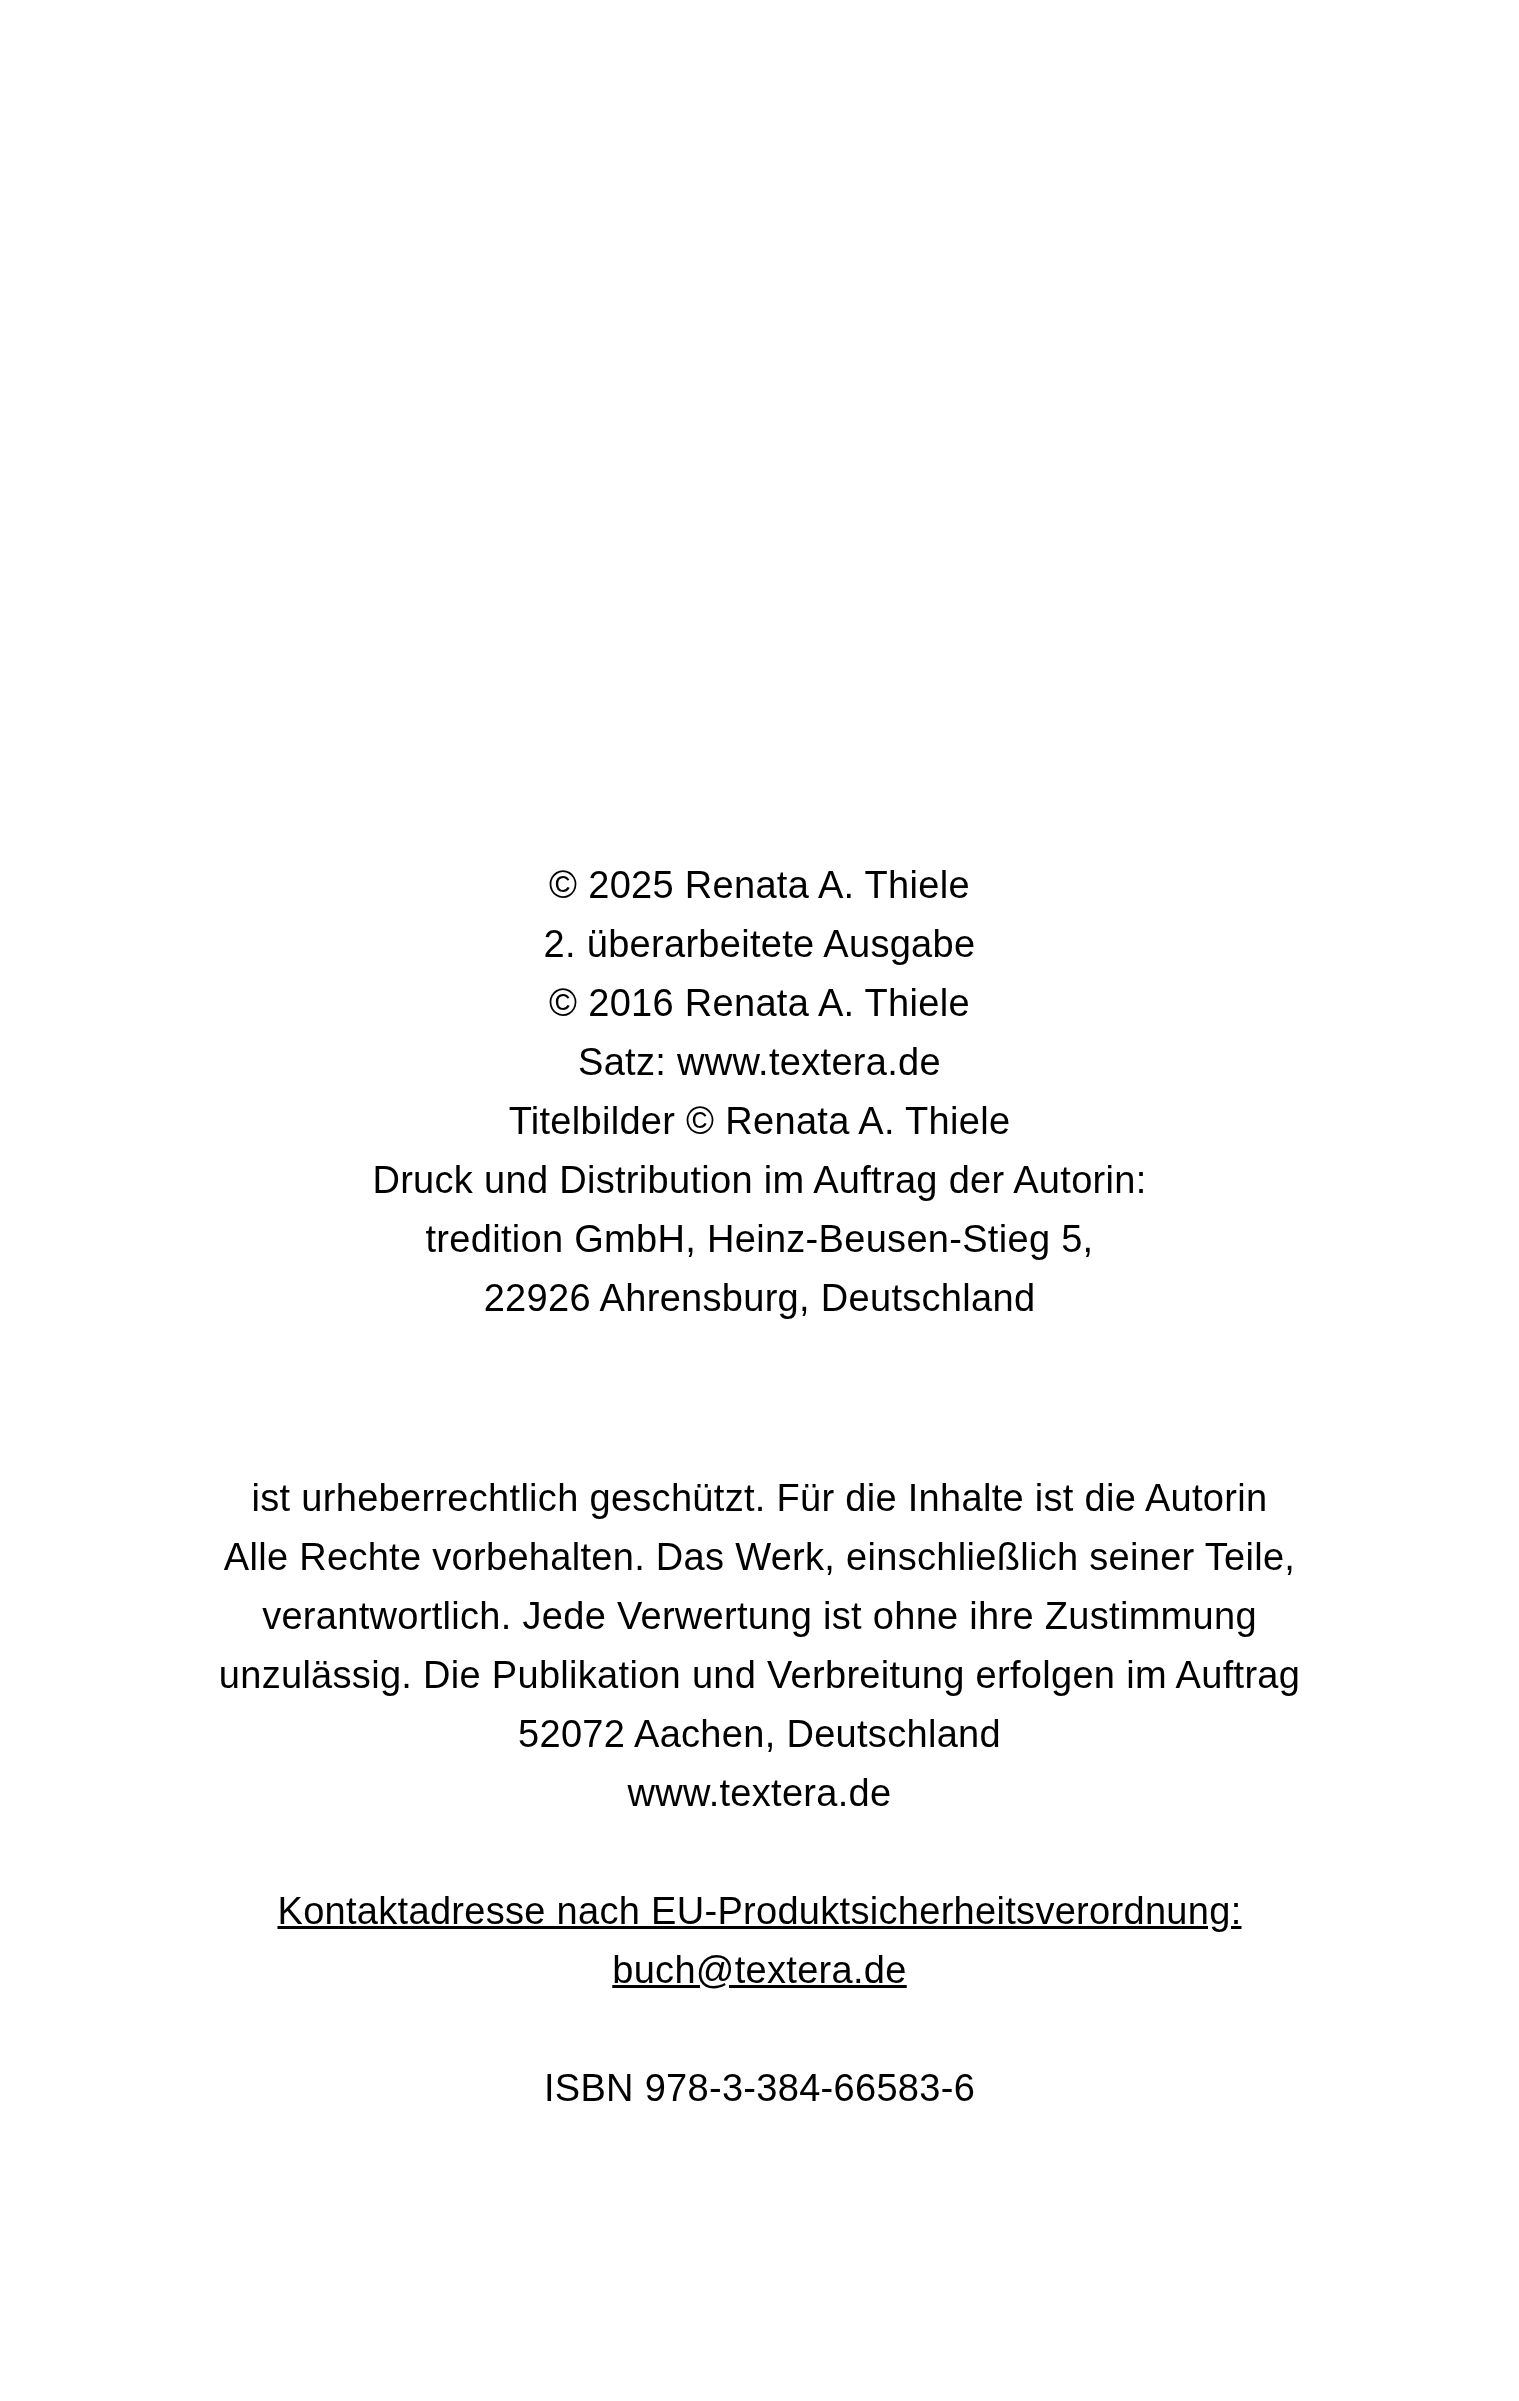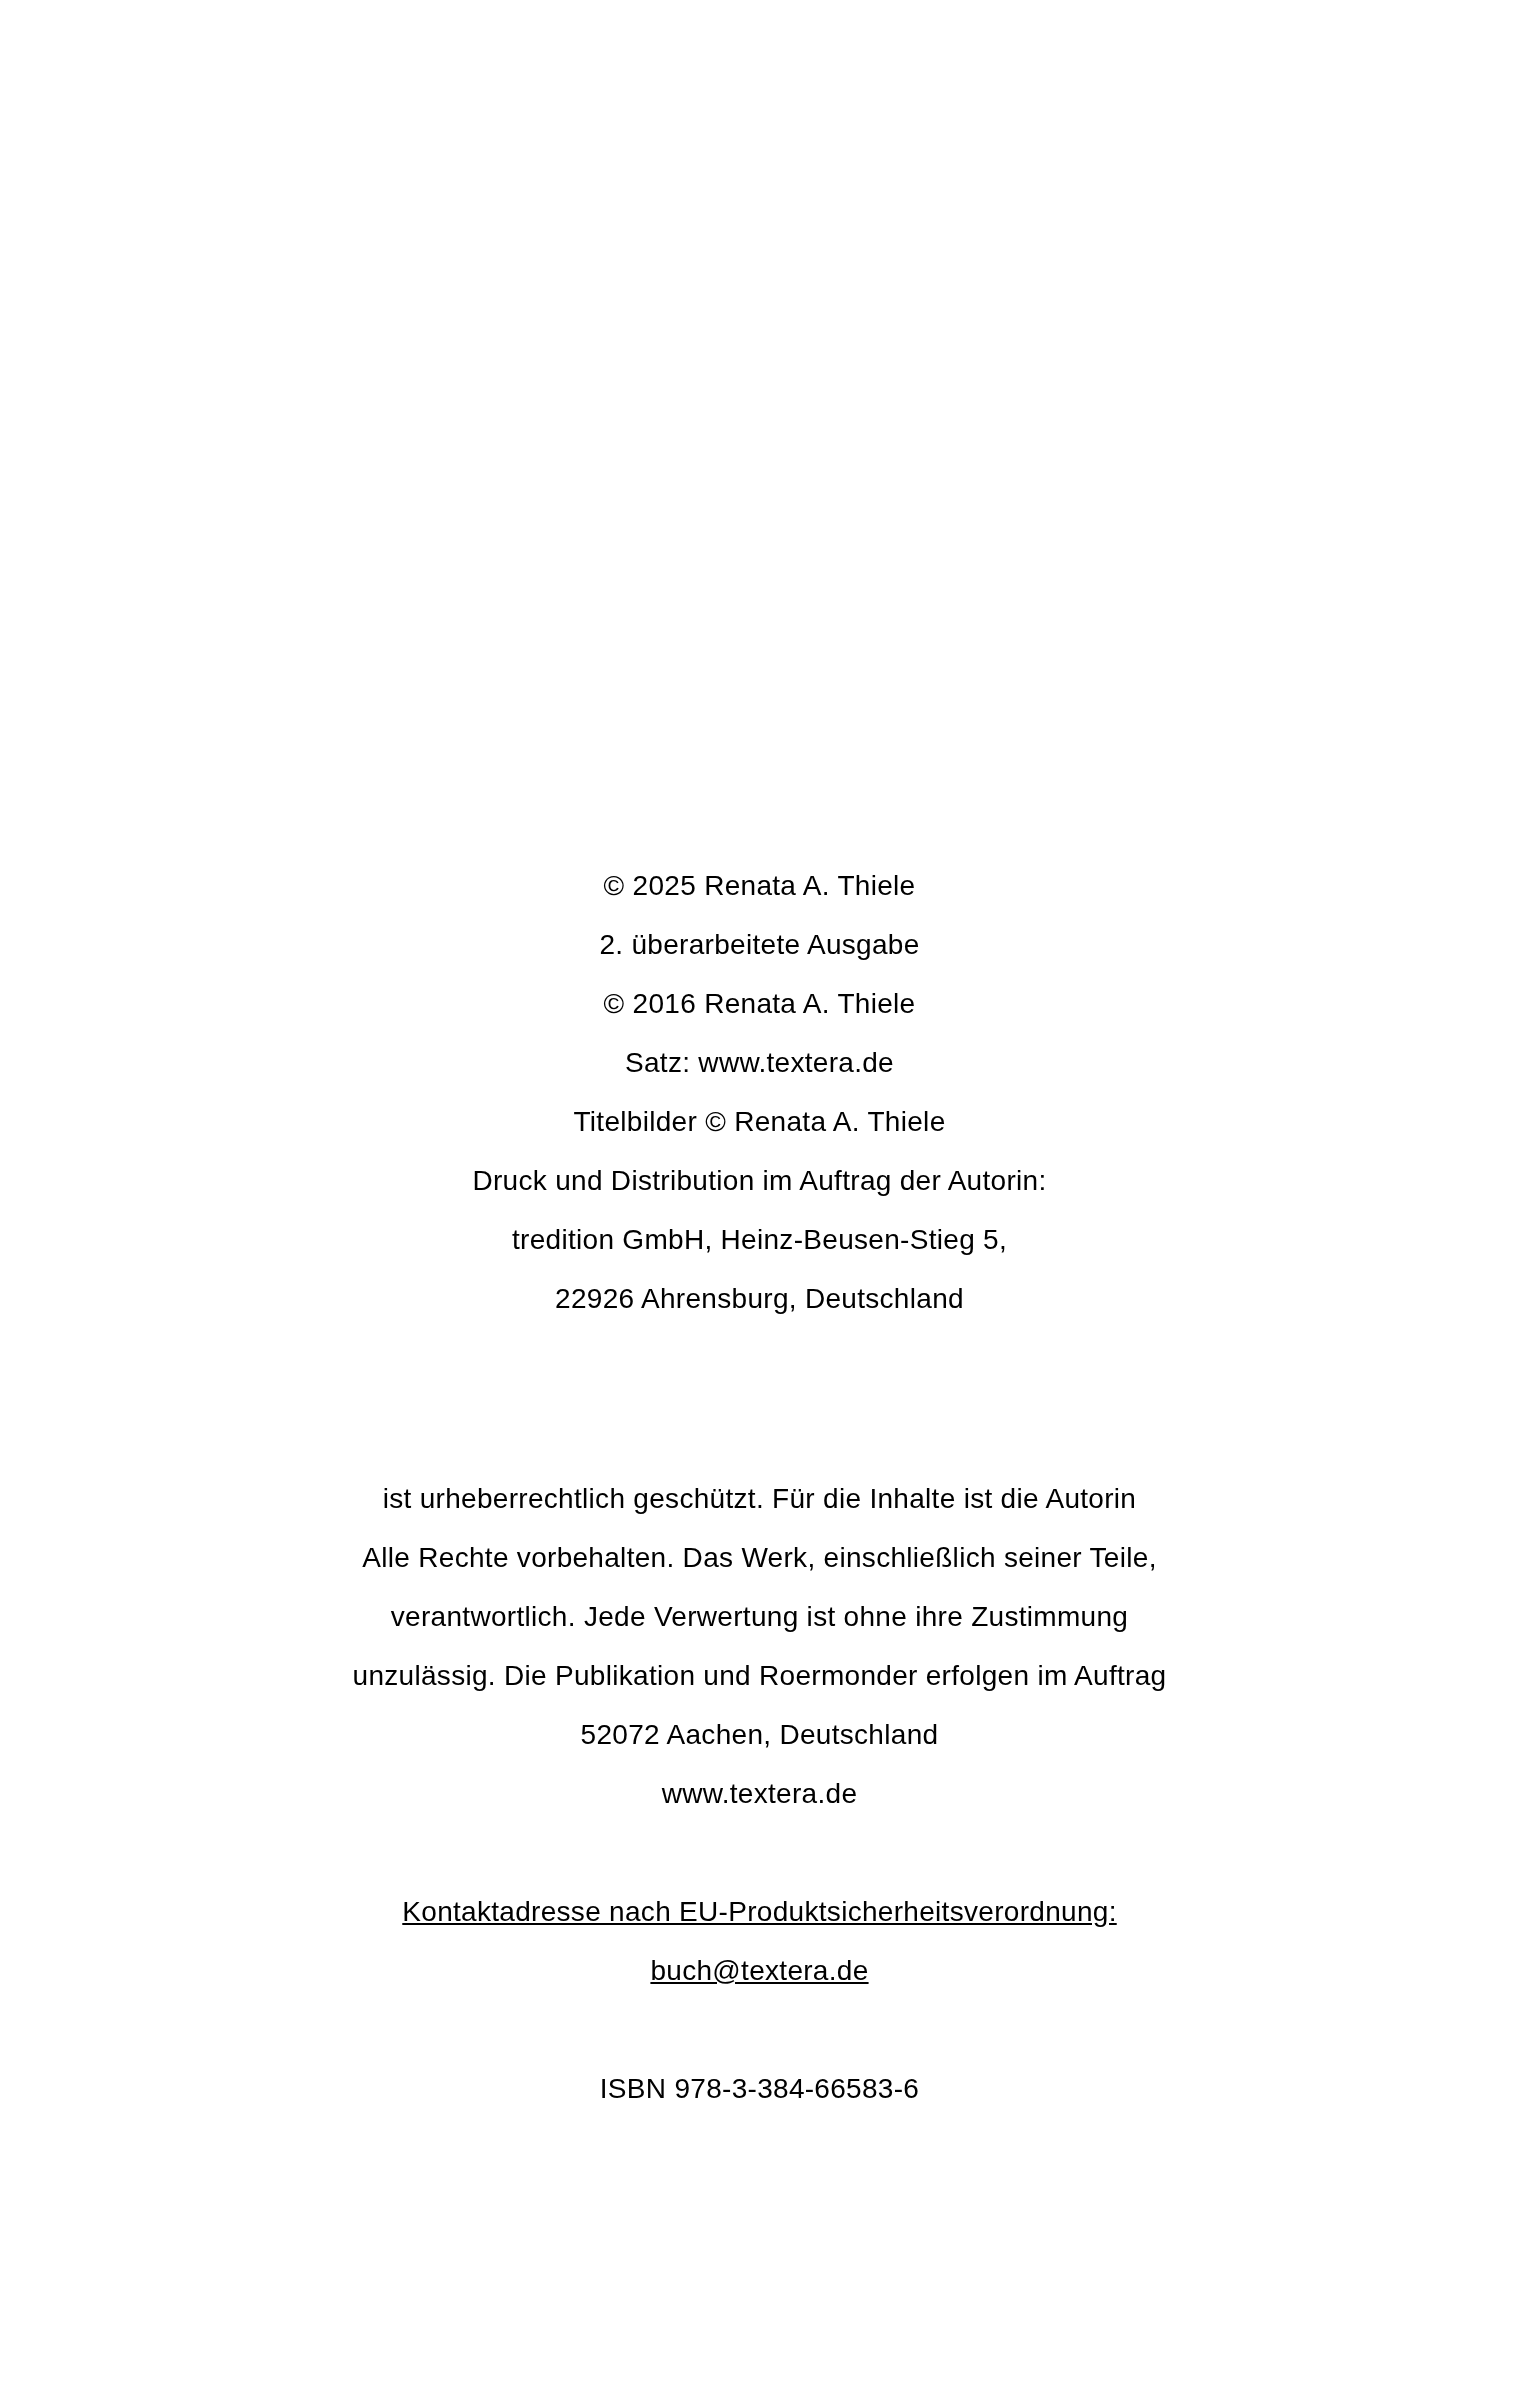--- a/index.html
+++ b/index.html
@@ -15,21 +15,21 @@
     font-family: "Liberation Sans", sans-serif;
     color: #000000;
     overflow: hidden;
   }
   .imprint {
     position: absolute;
     top: 856px;
     left: 0;
     width: 100%;
     text-align: center;
-    font-size: 28px;
+    font-size: 38px;
     font-weight: 400;
     line-height: 59px;
     letter-spacing: 0.3px;
   }
   .block { margin: 0; }
   .block-rights  { margin-top: 141px; }
   .block-contact { margin-top: 59px; text-decoration: underline; }
   .block-isbn    { margin-top: 59px; }
   .line { white-space: nowrap; }
 </style>
@@ -46,21 +46,21 @@
     <div class="line">Titelbilder © Renata A. Thiele</div>
     <div class="line">Druck und Distribution im Auftrag der Autorin:</div>
     <div class="line">tredition GmbH, Heinz-Beusen-Stieg 5,</div>
     <div class="line">22926 Ahrensburg, Deutschland</div>
   </section>
 
   <section class="block block-rights">
     <div class="line">ist urheberrechtlich geschützt. Für die Inhalte ist die Autorin</div>
     <div class="line">Alle Rechte vorbehalten. Das Werk, einschließlich seiner Teile,</div>
     <div class="line">verantwortlich. Jede Verwertung ist ohne ihre Zustimmung</div>
-    <div class="line">unzulässig. Die Publikation und Roermonder erfolgen im Auftrag</div>
+    <div class="line">unzulässig. Die Publikation und Verbreitung erfolgen im Auftrag</div>
     <div class="line">52072 Aachen, Deutschland</div>
     <div class="line">www.textera.de</div>
   </section>
 
   <section class="block block-contact">
     <div class="line">Kontaktadresse nach EU-Produktsicherheitsverordnung:</div>
     <div class="line">buch@textera.de</div>
   </section>
 
   <section class="block block-isbn">

